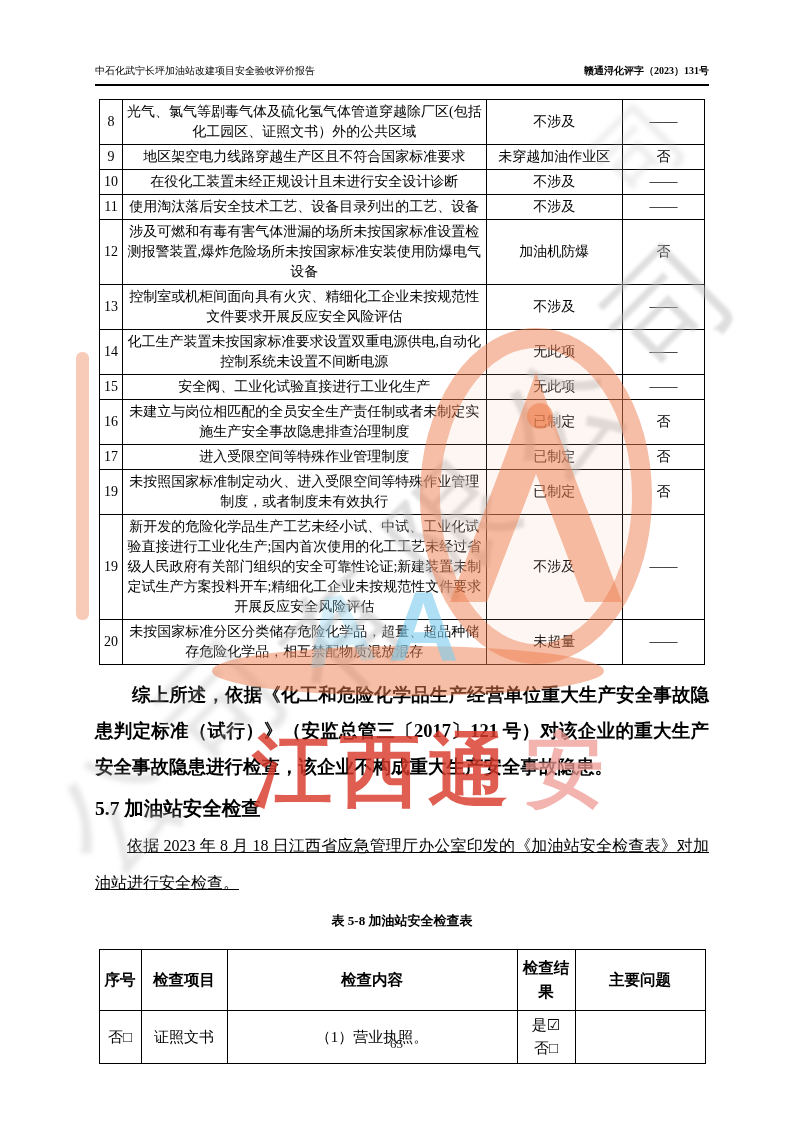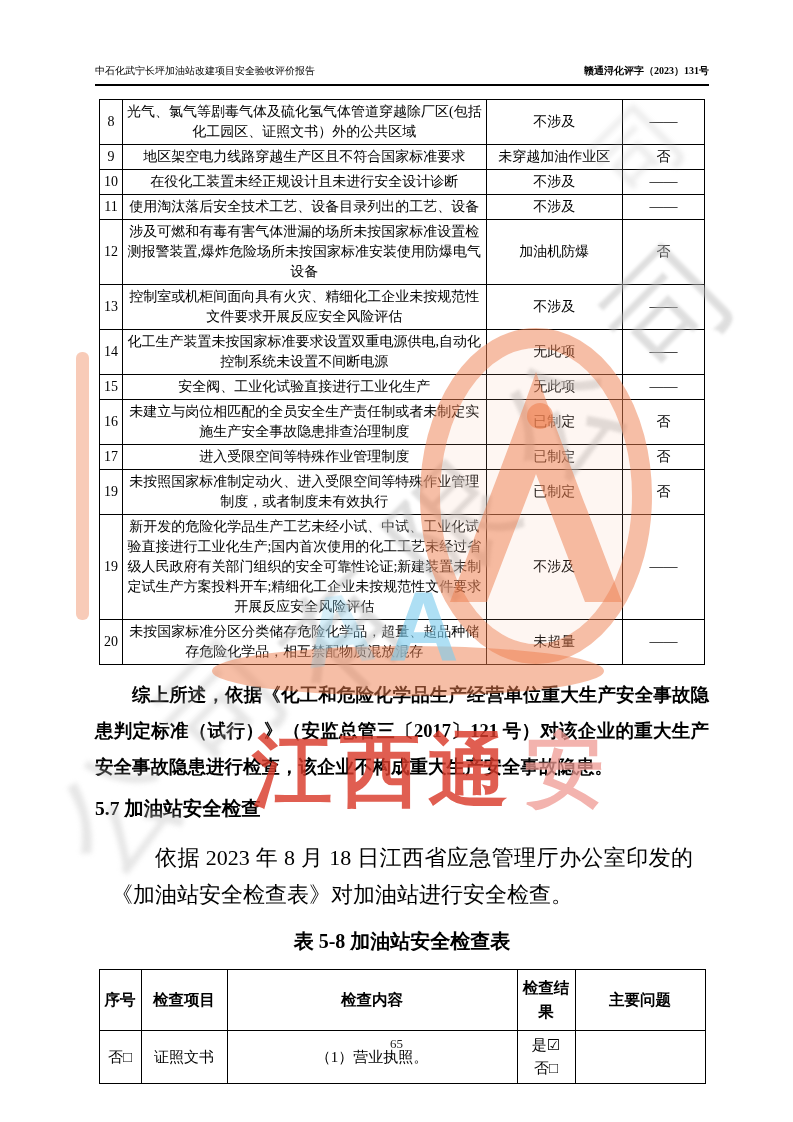--- a/index.html
+++ b/index.html
@@ -32,22 +32,22 @@
   .hazard-col-result  { width:82px; }
 
   
   .summary {
     margin:12px 0 0 0; font-size:18.5px; line-height:36px; font-weight:bold;
     text-indent:2em; text-align:justify;
   }
 
   
   .section-heading { margin:10px 0 4px 0; font-size:19.5px; font-weight:bold; line-height:28px; }
-  .section-body { margin:16px; font-size:22px; line-height:37px; text-indent:2em; text-align:justify; }
-  .table-caption { margin:8px 0 4px 0; font-size:20px; font-weight:bold; text-align:center; line-height:24px; }
+  .section-body { margin:0; font-size:16px; line-height:37px; text-indent:2em; text-align:justify;text-decoration:underline; }
+  .table-caption { margin:8px 0 4px 0; font-size:13px; font-weight:bold; text-align:center; line-height:24px; }
 
   
   table.check { margin-top:16px; }
   table.check th { font-size:15.5px; font-weight:bold; line-height:24px; padding:6px 4px; }
   table.check td { font-size:15px; line-height:23px; padding:3px 4px; }
   .check-col-no      { width:42px; }
   .check-col-item    { width:86px; }
   .check-col-content { width:290px; }
   .check-col-result  { width:58px; }
   .check-col-problem { width:130px; }

